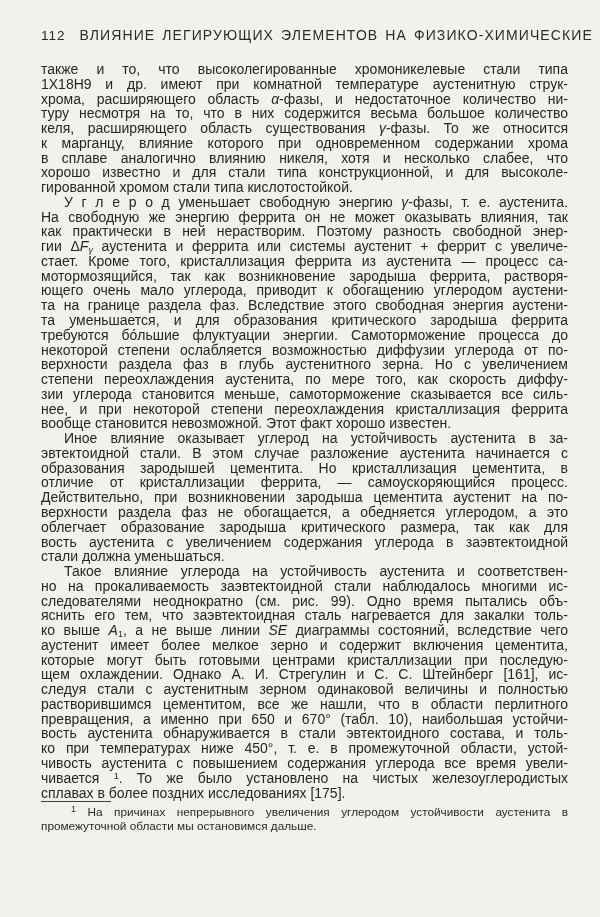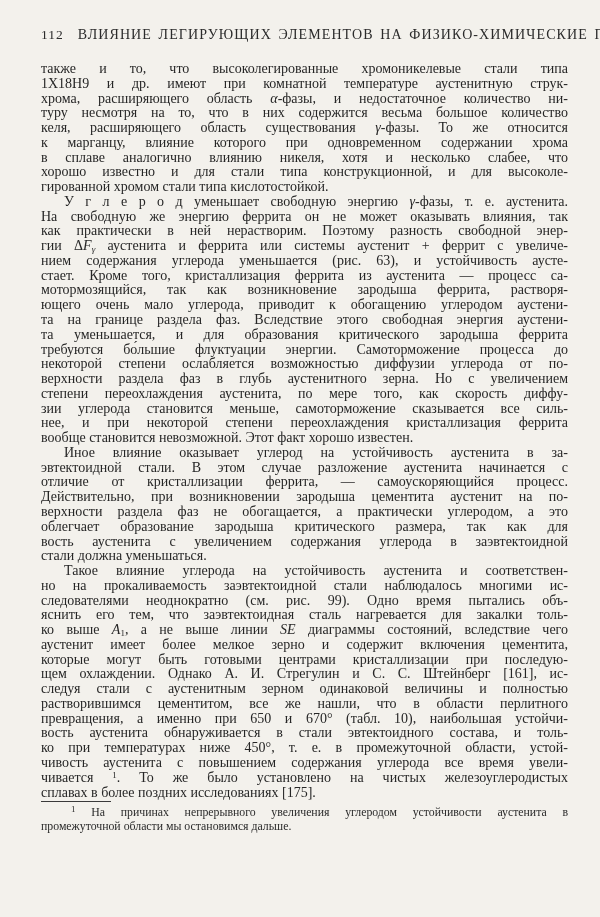--- a/index.html
+++ b/index.html
@@ -4,21 +4,21 @@
 <style>
   * { margin: 0; padding: 0; box-sizing: border-box; }
   html, body { background: #6b6b6b; }
   .page {
     position: relative;
     width: 600px;
     height: 917px;
     margin: 0 auto;
     background: #f3f1ec;
     color: #262626;
-    font-family: Liberation Serif, serif;
+    font-family: Liberation Sans, sans-serif;
     padding: 27px 32px 0 41px;
     overflow: hidden;
   }
   .running-head {
     display: flex;
     align-items: baseline;
     font-size: 11.5px;
     margin-bottom: 19px;
     color: #2b2b2b;
   }
@@ -82,40 +82,40 @@
         <div class="line">к марганцу, влияние которого при одновременном содержании хрома</div>
         <div class="line">в сплаве аналогично влиянию никеля, хотя и несколько слабее, что</div>
         <div class="line">хорошо известно и для стали типа конструкционной, и для высоколе-</div>
         <div class="line lastline">гированной хромом стали типа кислотостойкой.</div>
       </div>
       <div class="para">
         <div class="line indent">У г л е р о д уменьшает свободную энергию <i>γ</i>-фазы, т. е. аустенита.</div>
         <div class="line">На свободную же энергию феррита он не может оказывать влияния, так</div>
         <div class="line">как практически в ней нерастворим. Поэтому разность свободной энер-</div>
         <div class="line">гии Δ<i>F</i><sub><i>γ</i></sub> аустенита и феррита или системы аустенит + феррит с увеличе-</div>
-        <div class="line">нием содержания углерода уменьшается (рис. 63), и устойчивость аусте-</div>
         <div class="line">стает. Кроме того, кристаллизация феррита из аустенита — процесс са-</div>
         <div class="line">мотормозящийся, так как возникновение зародыша феррита, растворя-</div>
         <div class="line">ющего очень мало углерода, приводит к обогащению углеродом аустени-</div>
         <div class="line">та на границе раздела фаз. Вследствие этого свободная энергия аустени-</div>
         <div class="line">та уменьшается, и для образования критического зародыша феррита</div>
         <div class="line">требуются бо́льшие флуктуации энергии. Самоторможение процесса до</div>
         <div class="line">некоторой степени ослабляется возможностью диффузии углерода от по-</div>
         <div class="line">верхности раздела фаз в глубь аустенитного зерна. Но с увеличением</div>
         <div class="line">степени переохлаждения аустенита, по мере того, как скорость диффу-</div>
         <div class="line">зии углерода становится меньше, самоторможение сказывается все силь-</div>
         <div class="line">нее, и при некоторой степени переохлаждения кристаллизация феррита</div>
         <div class="line lastline">вообще становится невозможной. Этот факт хорошо известен.</div>
       </div>
       <div class="para">
         <div class="line indent">Иное влияние оказывает углерод на устойчивость аустенита в за-</div>
         <div class="line">эвтектоидной стали. В этом случае разложение аустенита начинается с</div>
+        <div class="line">образования зародышей цементита. Но кристаллизация цементита, в</div>
         <div class="line">отличие от кристаллизации феррита, — самоускоряющийся процесс.</div>
         <div class="line">Действительно, при возникновении зародыша цементита аустенит на по-</div>
-        <div class="line">верхности раздела фаз не обогащается, а практически углеродом, а это</div>
+        <div class="line">верхности раздела фаз не обогащается, а обедняется углеродом, а это</div>
         <div class="line">облегчает образование зародыша критического размера, так как для</div>
         <div class="line">вость аустенита с увеличением содержания углерода в заэвтектоидной</div>
         <div class="line lastline">стали должна уменьшаться.</div>
       </div>
       <div class="para">
         <div class="line indent">Такое влияние углерода на устойчивость аустенита и соответствен-</div>
         <div class="line">но на прокаливаемость заэвтектоидной стали наблюдалось многими ис-</div>
         <div class="line">следователями неоднократно (см. рис. 99). Одно время пытались объ-</div>
         <div class="line">яснить его тем, что заэвтектоидная сталь нагревается для закалки толь-</div>
         <div class="line">ко выше <i>A</i><sub>1</sub>, а не выше линии <i>SE</i> диаграммы состояний, вследствие чего</div>

